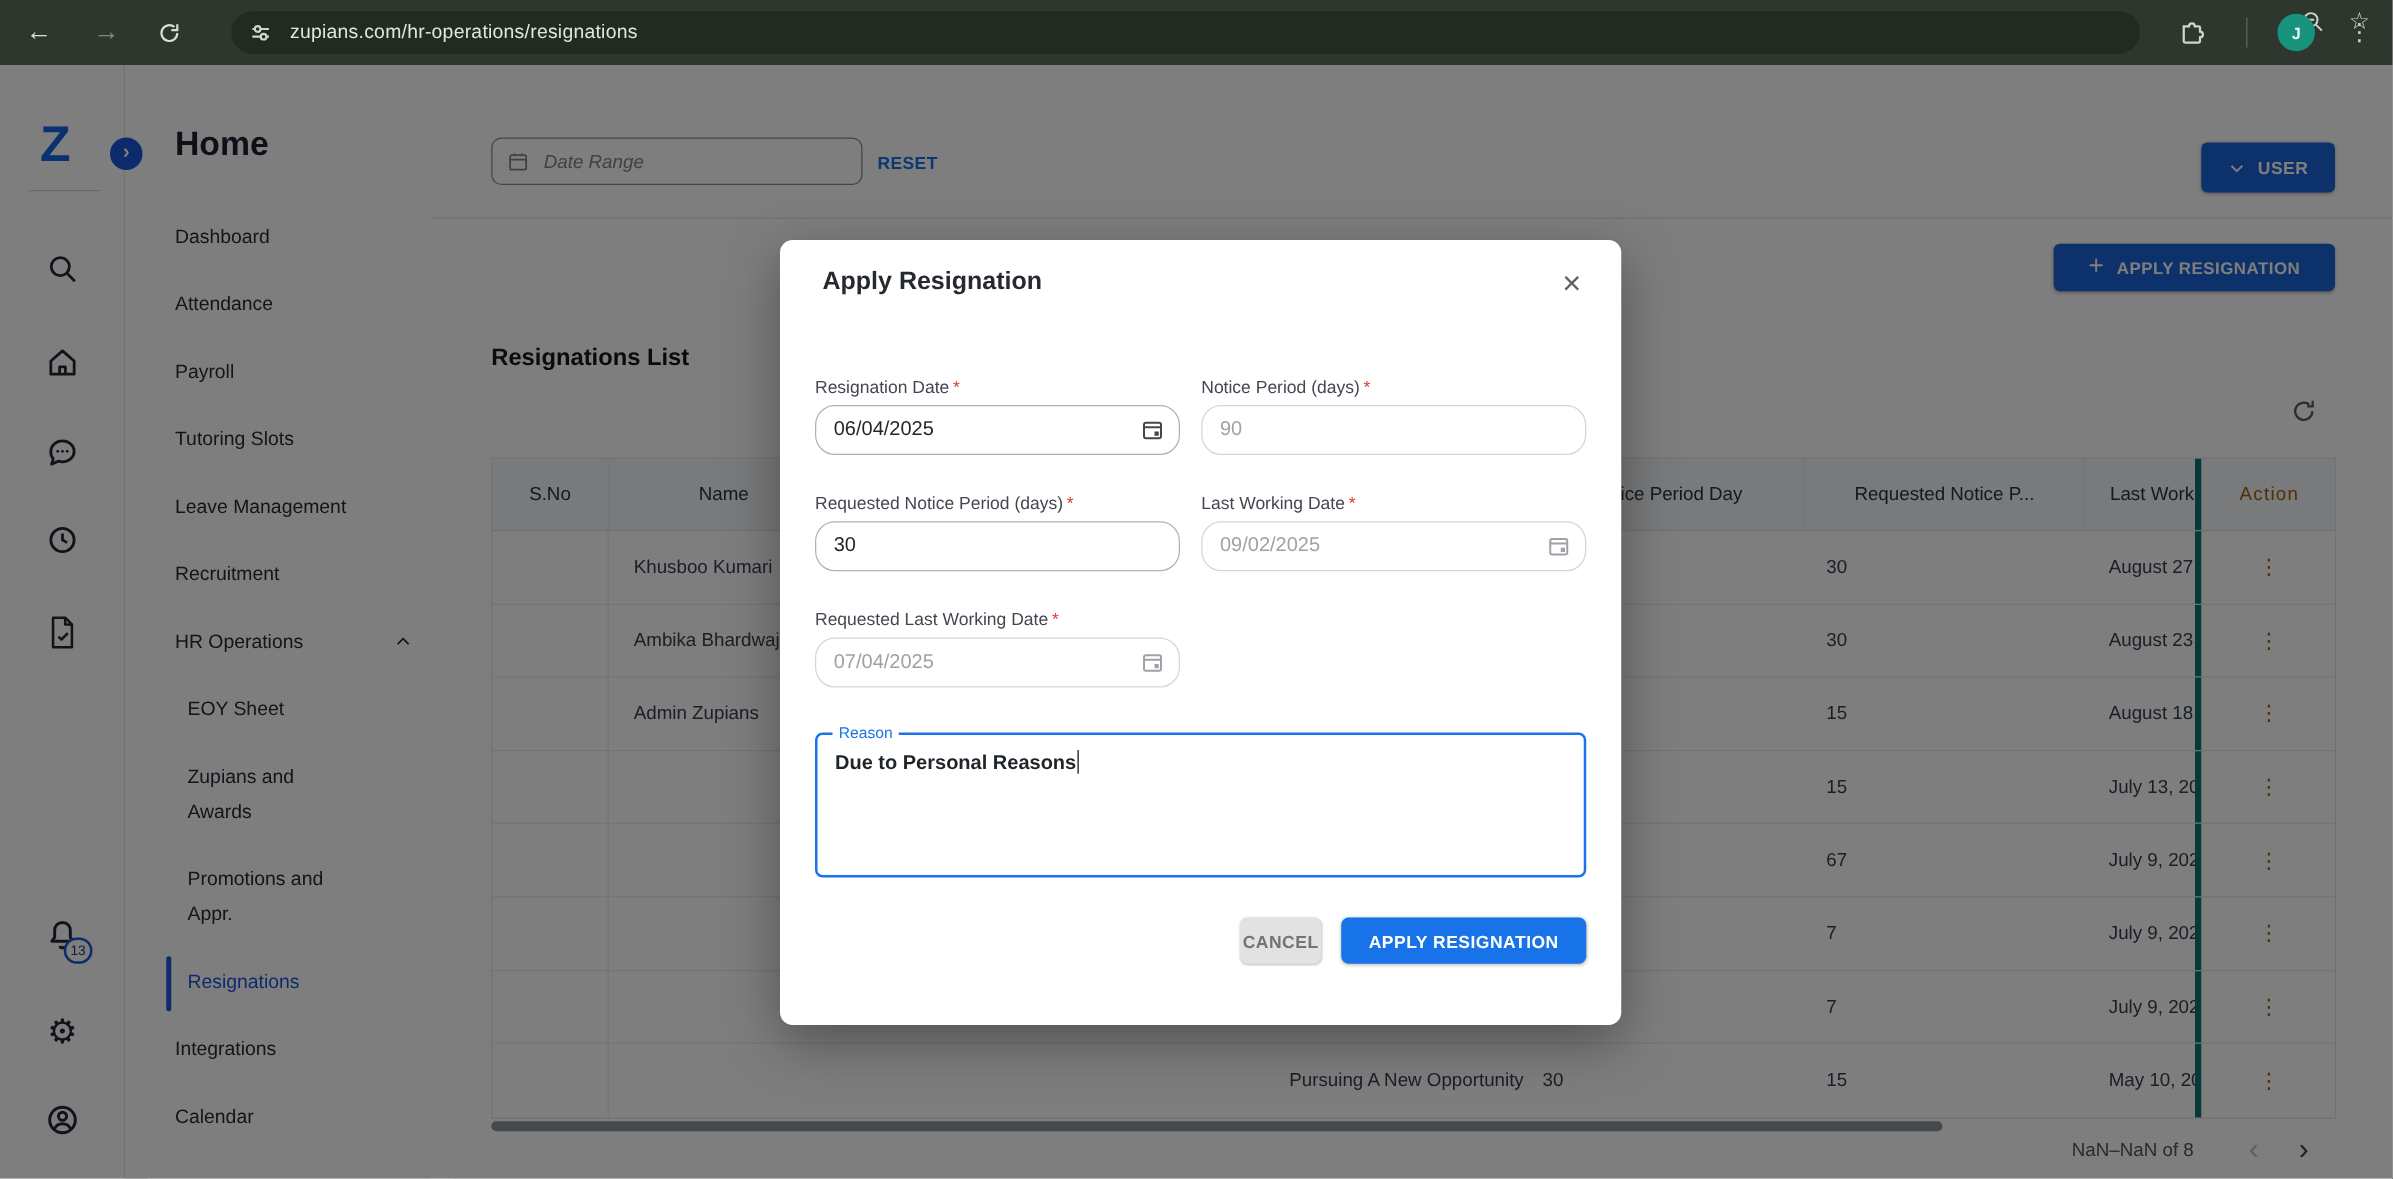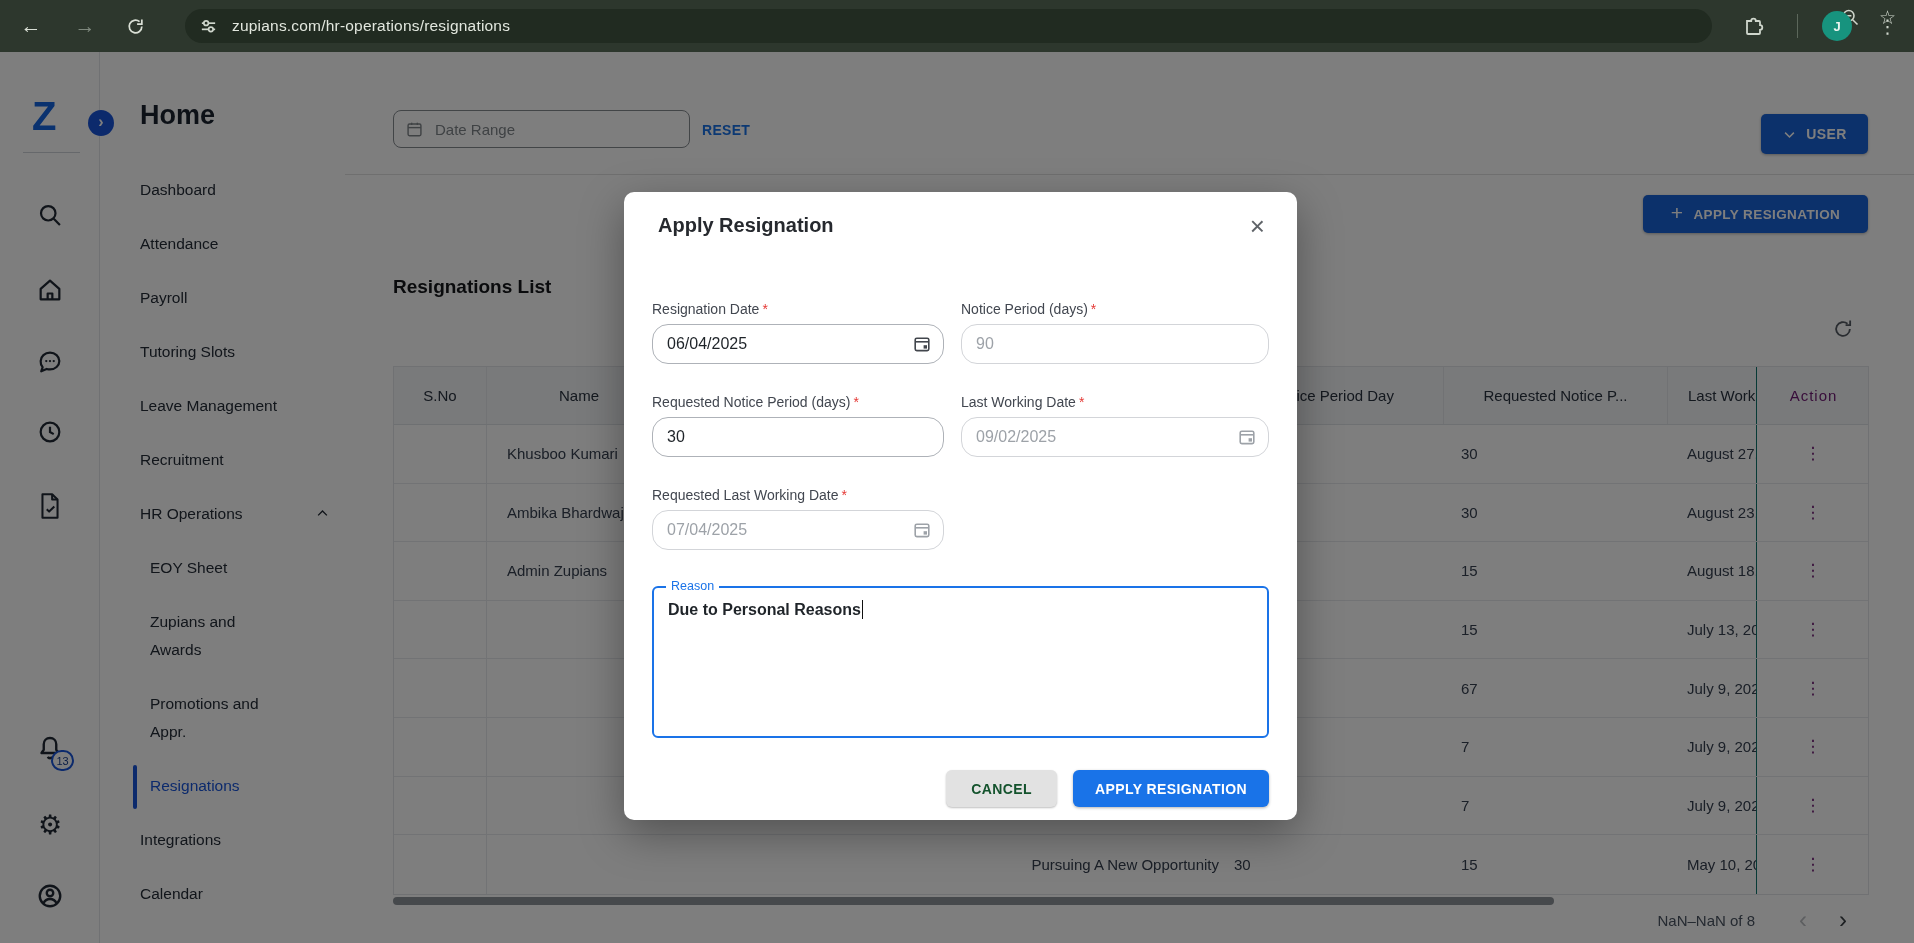--- a/index.html
+++ b/index.html
@@ -41,21 +41,21 @@
   .nav-item.active{color:#1a56db;}
   .nav-item .bar{position:absolute;left:15px;top:-7px;width:4px;height:44px;background:#1a56db;border-radius:2px;}
   .nav-item .chev{position:absolute;right:18px;top:6px;}
   .nav-scroll-track{position:absolute;right:1px;top:116px;width:4px;height:700px;background:#efefef;border-radius:2px;}
   .nav-scroll-thumb{position:absolute;right:1px;top:116px;width:4px;height:98px;background:#c2c5c9;border-radius:2px;}
   .collapse-btn{position:absolute;left:88px;top:58px;width:26px;height:26px;border-radius:50%;background:#1a56db;color:#fff;display:flex;align-items:center;justify-content:center;font-size:16px;font-weight:bold;z-index:5;padding-bottom:2px;}
 
   
   .main{position:absolute;left:345px;top:0;width:1569px;height:891px;background:#fff;}
   .daterange{position:absolute;left:48px;top:58px;width:297px;height:38px;border:1px solid #878c91;border-radius:8px;display:flex;align-items:center;background:#fff;}
-  .daterange input{border:none;outline:none;font-size:15px;color:#0c4a6e;width:220px;margin-left:10px;background:transparent;}
+  .daterange input{border:none;outline:none;font-size:15px;color:#0c4a6e;width:220px;margin-left:10px;background:transparent;font-style:italic;}
   .daterange input::placeholder{color:#80868b;}
   .daterange .cal{margin-left:12px;display:flex;}
   .reset{position:absolute;left:357px;top:70px;font-size:14px;font-weight:bold;color:#1a73e8;letter-spacing:.3px;}
   .user-btn{position:absolute;left:1416px;top:62px;width:107px;height:40px;background:#1a63d8;border-radius:5px;color:#fff;font-size:14px;font-weight:bold;display:flex;align-items:center;justify-content:center;gap:9px;letter-spacing:.4px;box-shadow:0 1px 3px rgba(0,0,0,.3);}
   .toolbar-div{position:absolute;left:0;top:122px;width:1569px;height:1px;background:#e0e0e0;}
   .apply-btn{position:absolute;left:1298px;top:143px;width:225px;height:38px;background:#1a63d8;border-radius:5px;color:#fff;font-size:13.5px;font-weight:bold;display:flex;align-items:center;justify-content:center;gap:10px;letter-spacing:.4px;box-shadow:0 1px 3px rgba(0,0,0,.3);}
   .apply-btn .plus{font-size:21px;font-weight:normal;margin-top:-2px;}
   .list-title{position:absolute;left:48px;top:224px;font-size:19px;font-weight:bold;color:#15171b;}
   .refresh{position:absolute;left:1487px;top:266px;}
 
@@ -68,21 +68,21 @@
   .c-sno{justify-content:center;}
   .c-name{border-left:1px solid #e7e9ec;padding-left:20px;}
   .head .c-name{justify-content:center;padding-left:0;}
   .c-reason{justify-content:flex-end;padding-right:4px;}
   .c-notice{padding-left:11px;}
   .head .c-notice{justify-content:center;padding-left:0;border-left:1px solid #e4e6ea;}
   .c-req{padding-left:18px;}
   .head .c-req{justify-content:center;padding-left:0;border-left:1px solid #e4e6ea;}
   .c-last{padding-left:20px;}
   .head .c-last{border-left:1px solid #e4e6ea;}
-  .c-action{border-left:1px solid #0f766e;justify-content:center;font-size:17px;color:#701a75;letter-spacing:1px;}
+  .c-action{border-left:5px solid #0f766e;justify-content:center;font-size:17px;color:#a16207;letter-spacing:1px;}
   .head .c-action{font-size:15px;}
   .hscroll{position:absolute;left:48px;top:845px;width:1161px;height:8px;background:#8f949a;border-radius:4px;}
   .pager{position:absolute;left:1257px;top:858px;display:flex;align-items:center;font-size:15px;color:#4b5563;}
   .pager .lbl{width:153px;text-align:right;}
   .pager .pg-prev{margin-left:44px;font-size:24px;color:#bcbfc3;line-height:20px;}
   .pager .pg-next{margin-left:32px;font-size:24px;color:#3c4146;line-height:20px;}
 
   
   .overlay{position:absolute;inset:0;background:rgba(0,0,0,.505);z-index:40;}
   .modal{position:absolute;left:624px;top:140px;width:673px;height:628px;background:#fff;border-radius:10px;z-index:50;box-shadow:0 14px 44px rgba(0,0,0,.35);}
@@ -93,27 +93,27 @@
   .fgrid{display:grid;grid-template-columns:292px 1fr;column-gap:17px;}
   .field{margin-bottom:30px;}
   .field.r3{margin-bottom:36px;}
   .flabel{font-size:14px;color:#424750;margin-bottom:7px;}
   .flabel .req{color:#e53935;margin-left:3px;}
   .finput{height:40px;border:1px solid #aeb2b8;border-radius:16px;display:flex;align-items:center;padding:0 12px;background:#fff;}
   .finput input{border:none;outline:none;width:100%;font-size:16px;color:#1f2429;background:transparent;}
   .finput.muted{border-color:#d3d5d9;}
   .finput.muted input{color:#9da2a8;}
   .finput .cal{margin-left:8px;display:flex;flex:0 0 auto;}
-  .reason-box{position:relative;border:2px solid #1a73e8;border-radius:6px;height:152px;padding:12px 14px;}
+  .reason-box{position:relative;border:2px solid #1a73e8;border-radius:6px;height:116px;padding:12px 14px;}
   .reason-label{position:absolute;top:-9px;left:12px;background:#fff;padding:0 5px;font-size:12.5px;color:#1a73e8;}
   .reason-text{font-size:16px;color:#1f2429;font-weight:bold;}
   .caret{display:inline-block;width:1.5px;height:19px;background:#111;vertical-align:-4px;margin-left:1px;}
   .m-actions{display:flex;justify-content:flex-end;gap:16px;margin-top:32px;padding-right:0;}
   .btn{height:37px;border-radius:6px;display:flex;align-items:center;justify-content:center;font-size:14px;font-weight:bold;letter-spacing:.4px;}
-  .btn-cancel{width:111px;background:#e2e2e2;color:#14532d;box-shadow:0 1px 2px rgba(0,0,0,.25);}
+  .btn-cancel{width:65px;background:#e2e2e2;color:#737373;box-shadow:0 1px 2px rgba(0,0,0,.25);}
   .btn-submit{width:196px;background:#1973e8;color:#fff;box-shadow:0 1px 3px rgba(0,0,0,.3);}
 
   svg{display:block;}
 </style>
 </head>
 <body>
 
 <div class="screen">
 
   <div class="chrome">

